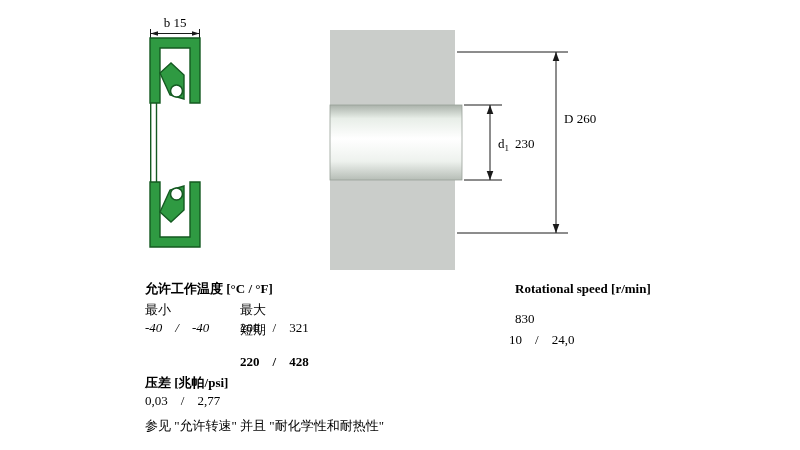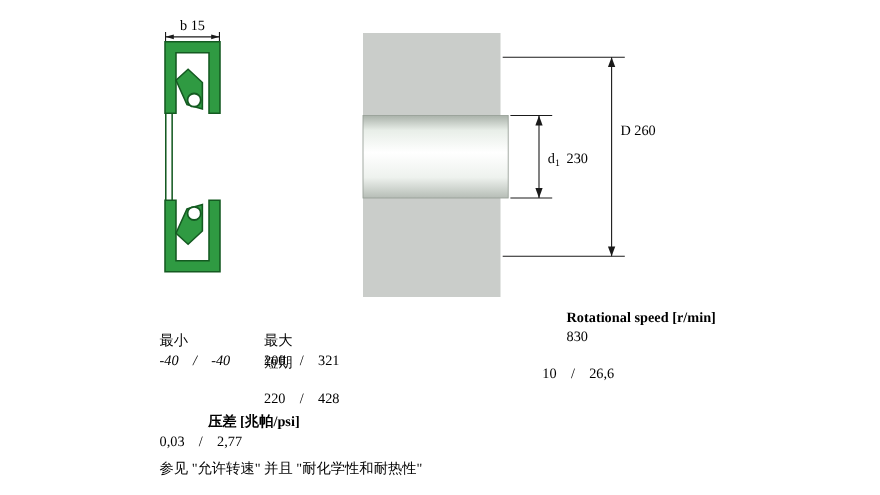--- a/index.html
+++ b/index.html
@@ -78,52 +78,53 @@
     <g>
       <line class="dimline" x1="144" y1="85" x2="182" y2="85"></line>
       <line class="dimline" x1="144" y1="160" x2="182" y2="160"></line>
       <line class="dimline" x1="170" y1="85" x2="170" y2="160"></line>
       <polygon class="dimarrow" points="170,85 166.7,94 173.3,94"></polygon>
       <polygon class="dimarrow" points="170,160 166.7,151 173.3,151"></polygon>
       <text class="dimtext" x="178" y="128"><tspan>d</tspan><tspan dy="3" font-size="9">1</tspan><tspan dy="-3" dx="6">230</tspan></text>
     </g>
   </svg>
 
+  <div class="abs label bold" style="left:145px;top:282px;">允许工作温度 [°C / °F]</div>
 
   <div class="abs label" style="left:145px;top:303px;">最小</div>
   <div class="abs label" style="left:240px;top:303px;">最大</div>
 
   <div class="abs label pair" style="left:145px;top:321px;font-style:italic;">
     <span>-40</span>
     <span>/</span>
     <span>-40</span>
   </div>
   <div class="abs label pair" style="left:240px;top:321px;">
     <span>200</span>
     <span>/</span>
     <span>321</span>
   </div>
 
   <div class="abs label" style="left:240px;top:323px;text-align:right;">短期</div>
-  <div class="abs label pair" style="left:240px;top:355px;">
+  <div class="abs label pair" style="left:240px;top:355px;font-weight:bold;">
     <span>220</span>
     <span>/</span>
     <span>428</span>
   </div>
 
-  <div class="abs label bold" style="left:145px;top:376px;margin-left:44px;">压差 [兆帕/psi]</div>
+  <div class="abs label bold" style="left:145px;top:376px;">压差 [兆帕/psi]</div>
   <div class="abs label pair" style="left:145px;top:394px;align-items:center;">
     <span>0,03</span>
     <span>/</span>
     <span>2,77</span>
   </div>
 
   <div class="abs label" style="left:145px;top:419px;">参见 "允许转速" 并且 "耐化学性和耐热性"</div>
 
   <div class="abs label bold" style="left:515px;top:282px;">Rotational speed [r/min]</div>
-  <div class="abs label" style="left:515px;top:299px;">830</div>
-  <div class="abs label pair" style="left:493px;top:333px;">
+  <div class="abs label" style="left:515px;top:312px;">830</div>
+  <div class="abs label pair" style="left:509px;top:333px;">
     <span>10</span>
     <span>/</span>
-    <span>26,6</span>
+    <span>24,0</span>
   </div>
 
 </div>
 
 </body></html>

